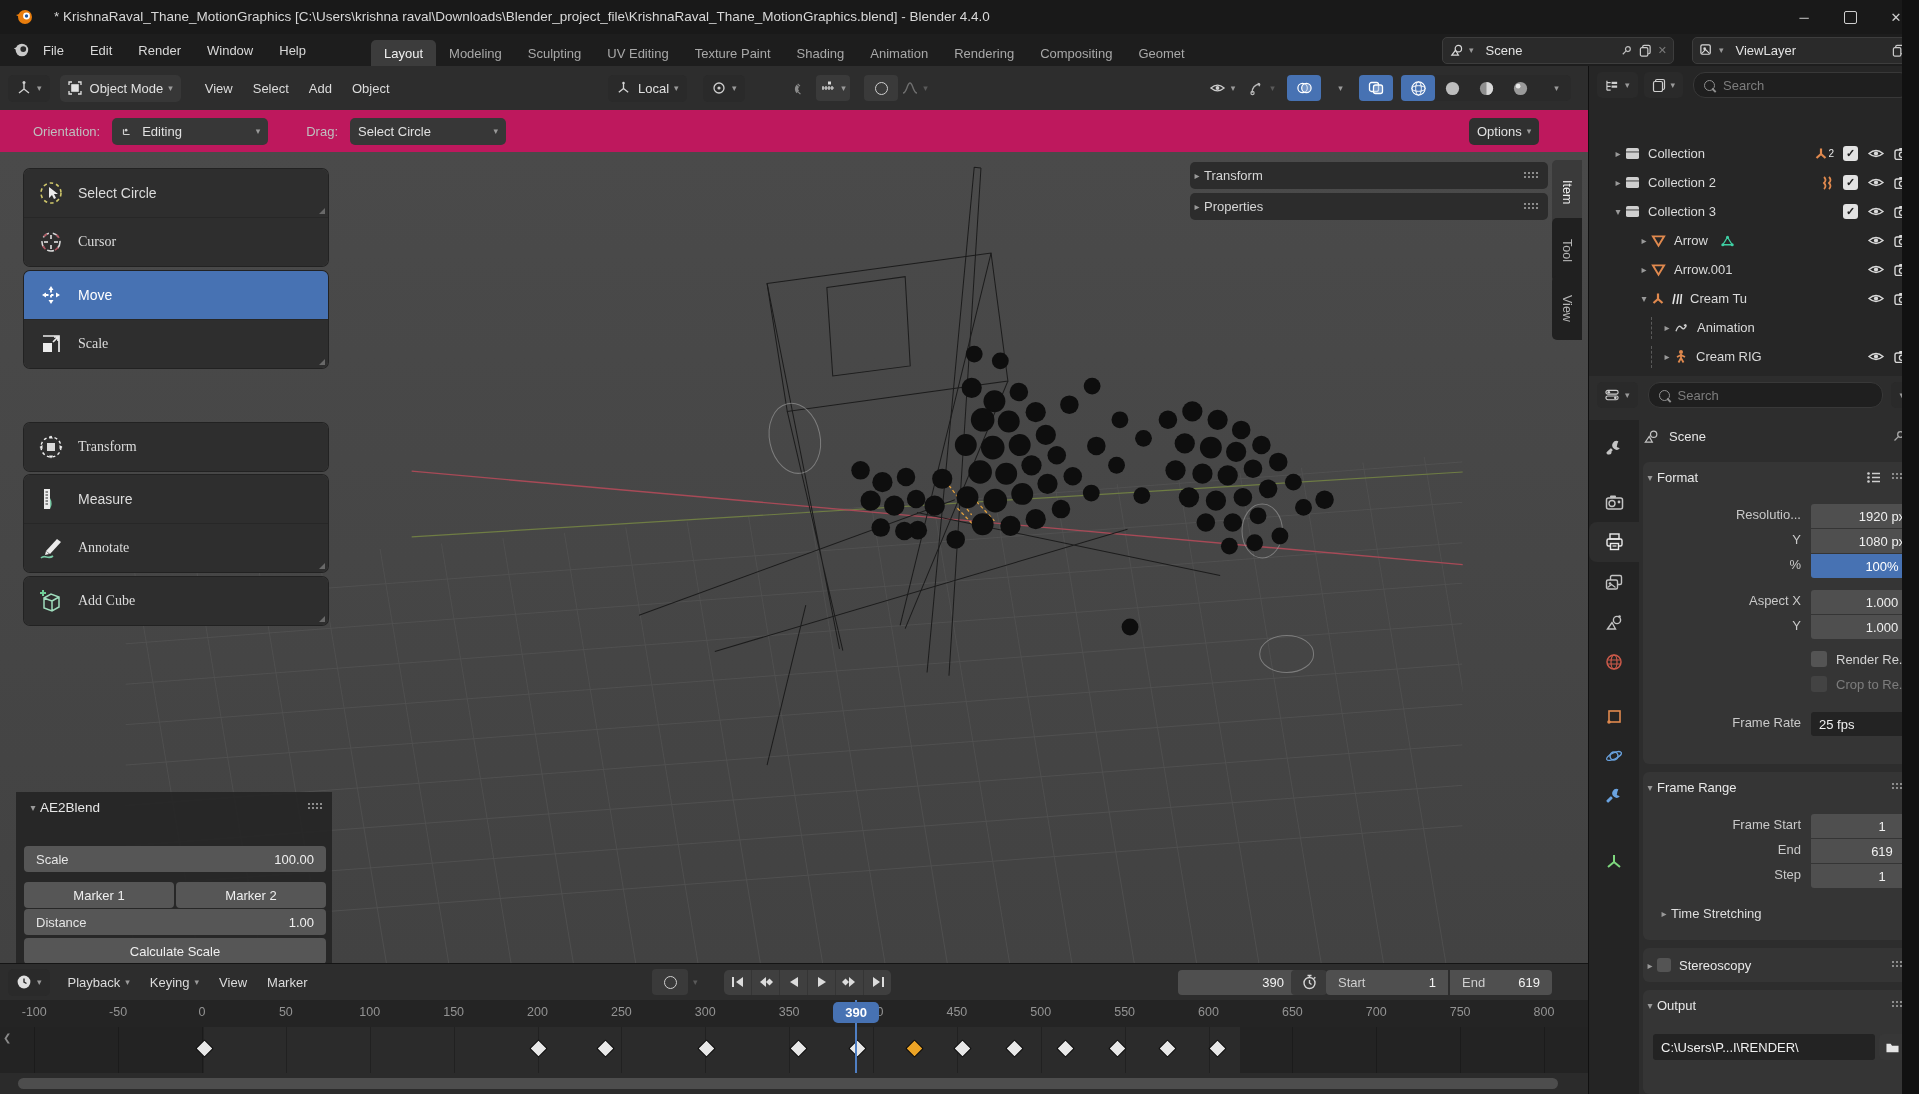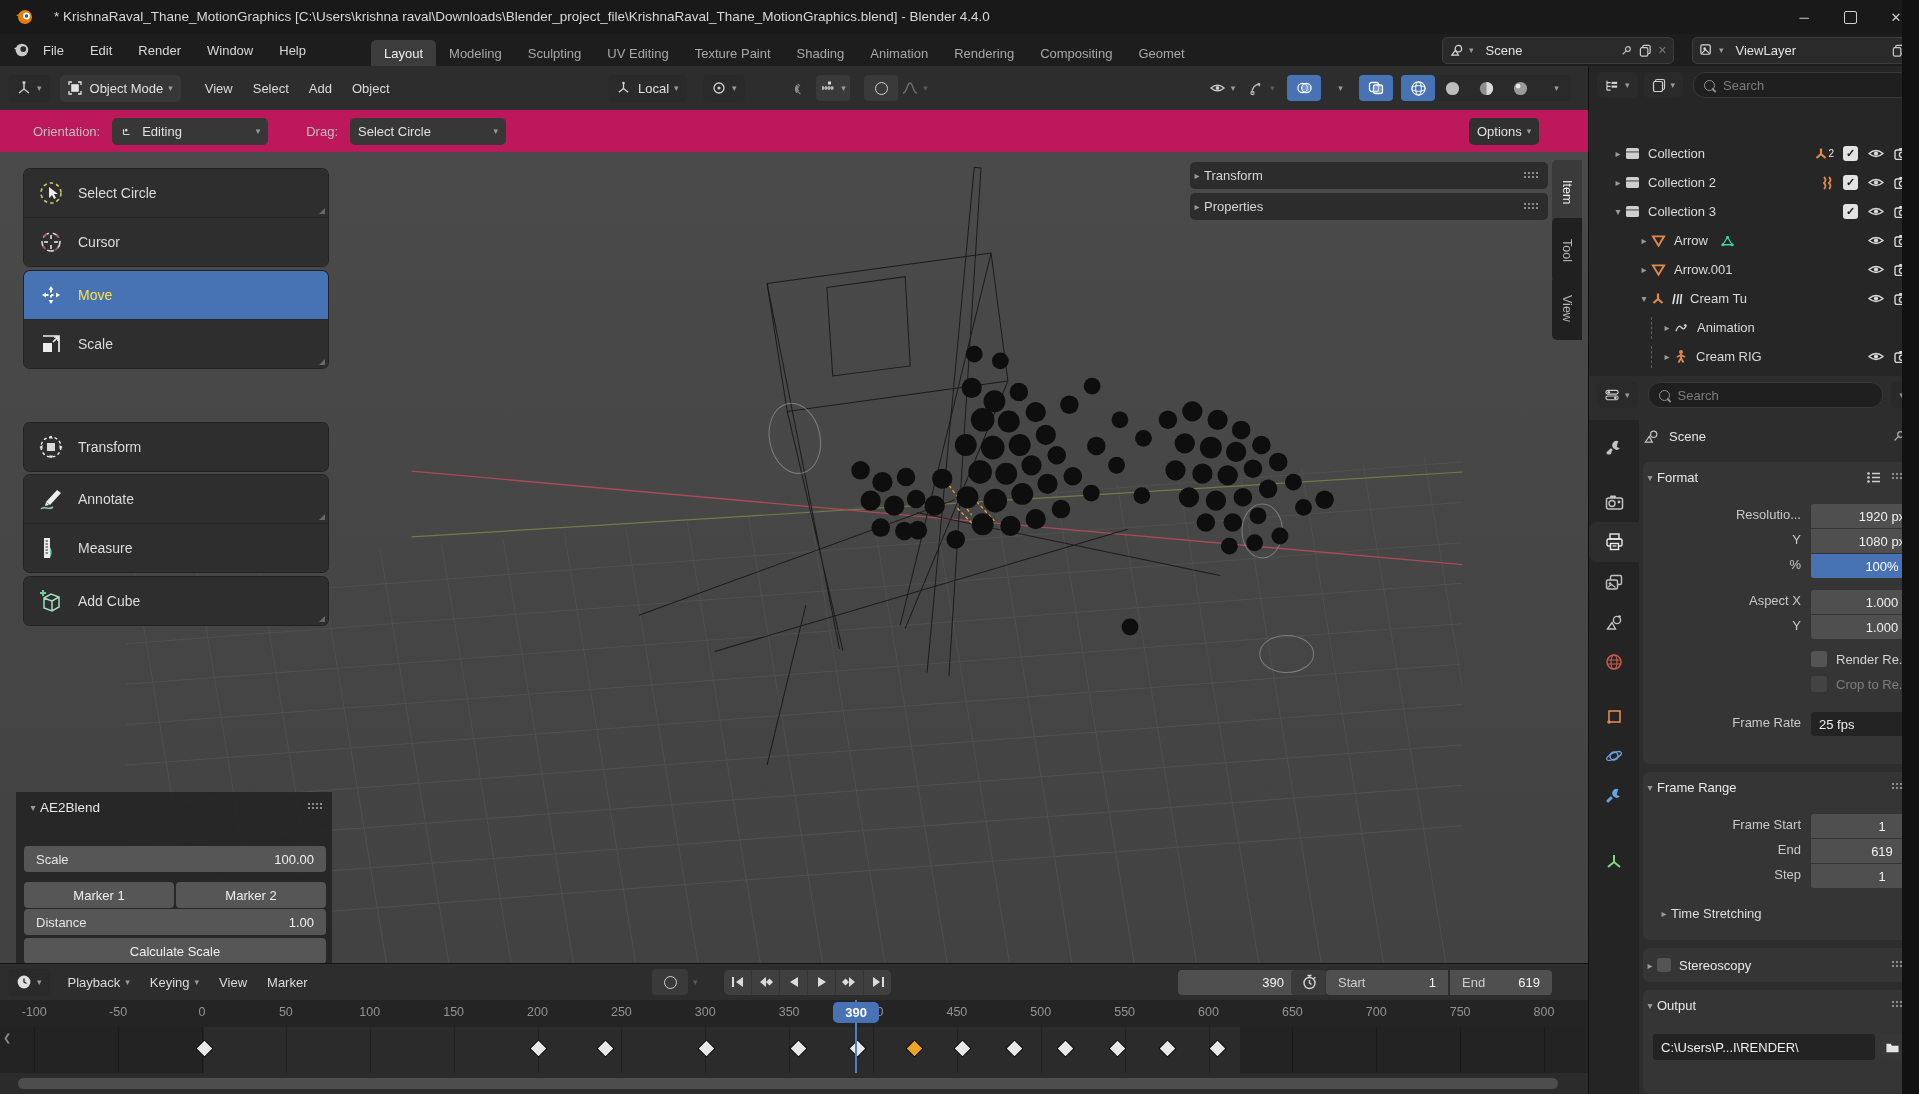--- a/index.html
+++ b/index.html
@@ -31,25 +31,25 @@
   .hmenu{padding:0 10px;color:#dcdcdc;}
   .iconbtn{height:26px;min-width:28px;border-radius:4px;display:flex;align-items:center;justify-content:center;padding:0 3px;}
   .iconbtn.on{background:#4772b3;}
   .iconbtn.off{background:transparent;}
   .lbl{color:#bfbfbf;}
   
   #viewport{left:0;top:152px;width:1588px;height:811px;background:linear-gradient(#4a4a4a,#424242);overflow:hidden;}
   
   .tool-group{position:absolute;left:24px;width:304px;border-radius:6px;overflow:hidden;box-shadow:0 0 0 1px #222;}
   .tool-btn{height:48px;display:flex;align-items:center;background:#2e2e2e;border-bottom:1px solid #272727;position:relative;}
-  .tool-btn:last-child{border-bottom:none;}
+  .tool-btn:last-child{border-bottom:none;font-family:Liberation Serif, serif;}
   .tool-btn.active{background:#4772b3;}
   .tool-btn .ticon{width:30px;height:30px;margin:0 12px 0 12px;flex:0 0 30px;}
   .tool-btn .tlabel{color:#dcdcdc;font-size:14px;}
-  .tool-btn.active .tlabel{color:#fde047;}
+  .tool-btn.active .tlabel{color:#ffffff;}
   .corner{position:absolute;right:3px;bottom:3px;width:0;height:0;border-left:6px solid transparent;border-bottom:6px solid #9a9a9a;opacity:.55;}
   
   #ae2blend{left:16px;top:640px;width:316px;height:318px;background:rgba(38,38,38,.96);}
   .aefield{position:absolute;left:8px;width:302px;height:26px;background:#565656;border-radius:4px;display:flex;align-items:center;color:#efefef;}
   .aefield .fl{margin-left:12px;color:#e5e5e5;}
   .aefield .fv{margin-left:auto;margin-right:12px;}
   .aebtn{position:absolute;height:26px;background:#565656;border-radius:4px;display:flex;align-items:center;justify-content:center;color:#efefef;}
   
   .ovpanel{position:absolute;left:1190px;width:358px;height:27px;background:rgba(40,40,40,.88);border-radius:5px;display:flex;align-items:center;color:#d6d6d6;}
   .sidetab{position:absolute;left:1552px;width:30px;border-radius:5px 0 0 5px;background:#202020;color:#b5b5b5;
@@ -535,34 +535,34 @@
           <rect x="11" y="11" width="8" height="8" fill="#d9d9d9"></rect>
           <path d="M15 3.5 L13 6.5 H17 Z M15 26.5 L13 23.5 H17 Z M3.5 15 L6.5 13 V17 Z M26.5 15 L23.5 13 V17 Z" fill="#ececec"></path>
         </svg>
         <span class="tlabel">Transform</span>
       </div>
     </div>
 
     <div class="tool-group" style="top:323px">
       <div class="tool-btn">
         <svg class="ticon" viewBox="0 0 30 30">
+          <rect x="8" y="5" width="6" height="20" fill="#ececec"></rect>
+          <path d="M9.5 8 H12 M9.5 11 H12 M9.5 14 H12 M9.5 17 H12 M9.5 20 H12" stroke="#2c2c2c" stroke-width="1.1"></path>
+          <path d="M14 25 A11 11 0 0 0 14 14 L14 25 Z" fill="#79c9a5"></path>
+        </svg>
+        <span class="tlabel">Measure</span>
+      </div>
+      <div class="tool-btn">
+        <svg class="ticon" viewBox="0 0 30 30">
           <path d="M10 18 L21 6 L25 9 L14 21 Z" fill="#ececec"></path>
           <path d="M10 18 L9 22 L13 21" fill="#ececec"></path>
           <path d="M5 25 C9 21 12 27 17 23" fill="none" stroke="#79c9a5" stroke-width="1.7"></path>
         </svg>
         <span class="tlabel">Annotate</span>
         <span class="corner"></span>
-      </div>
-      <div class="tool-btn">
-        <svg class="ticon" viewBox="0 0 30 30">
-          <rect x="8" y="5" width="6" height="20" fill="#ececec"></rect>
-          <path d="M9.5 8 H12 M9.5 11 H12 M9.5 14 H12 M9.5 17 H12 M9.5 20 H12" stroke="#2c2c2c" stroke-width="1.1"></path>
-          <path d="M14 25 A11 11 0 0 0 14 14 L14 25 Z" fill="#79c9a5"></path>
-        </svg>
-        <span class="tlabel">Measure</span>
       </div>
     </div>
 
     <div class="tool-group" style="top:425px">
       <div class="tool-btn">
         <svg class="ticon" viewBox="0 0 30 30">
           <path d="M8 12 L15 8 L23 11 L23 21 L16 25 L8 22 Z M8 12 L16 15 L16 25 M16 15 L23 11" fill="none" stroke="#9fdcbc" stroke-width="1.5"></path>
           <path d="M7 4 V10 M4 7 H10" stroke="#6fcf97" stroke-width="2"></path>
         </svg>
         <span class="tlabel">Add Cube</span>

